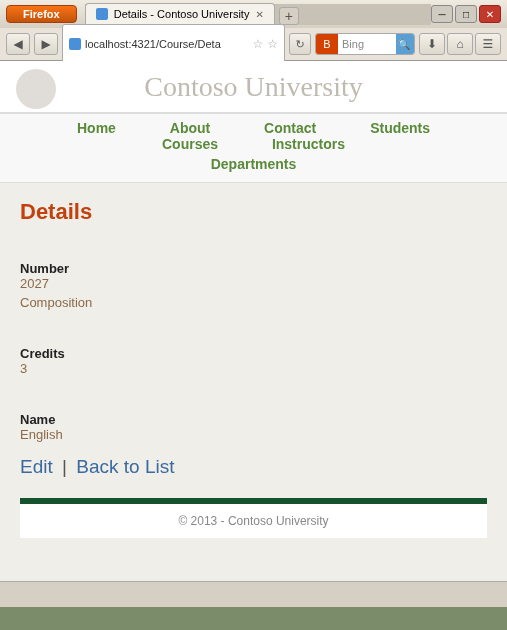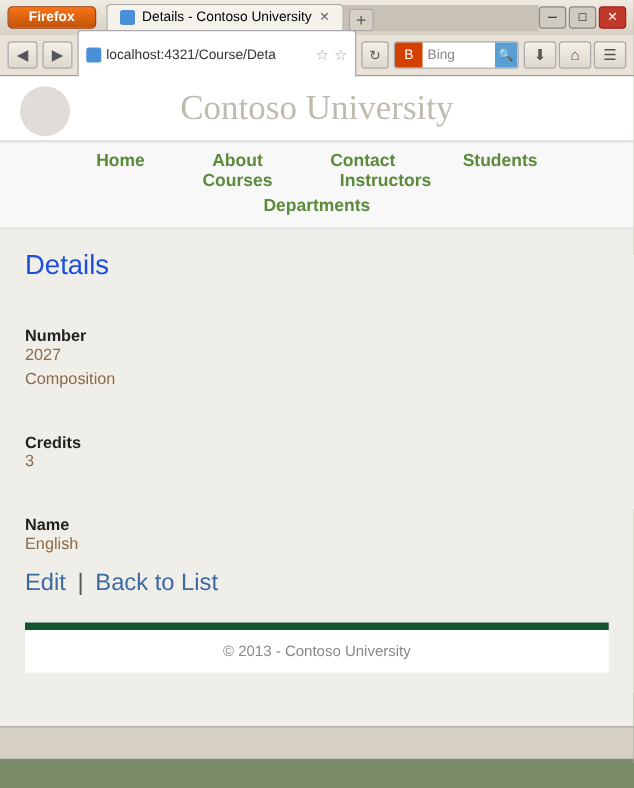--- a/index.html
+++ b/index.html
@@ -296,23 +296,23 @@
       margin-bottom: 4px;
     }
 
     .main-content {
       padding: 16px 20px;
       background: #f0eee8;
     }
 
     .page-title {
       font-size: 22px;
-      font-weight: normal;
+      font-weight: bold;
       margin-bottom: 10px;
-      color: #1d4ed8;
+      color: #c2410c;
     }
 
     .detail-label {
       font-weight: bold;
       color: #222;
       font-size: 13px;
       margin-top: 36px;
     }
 
     .detail-value {

